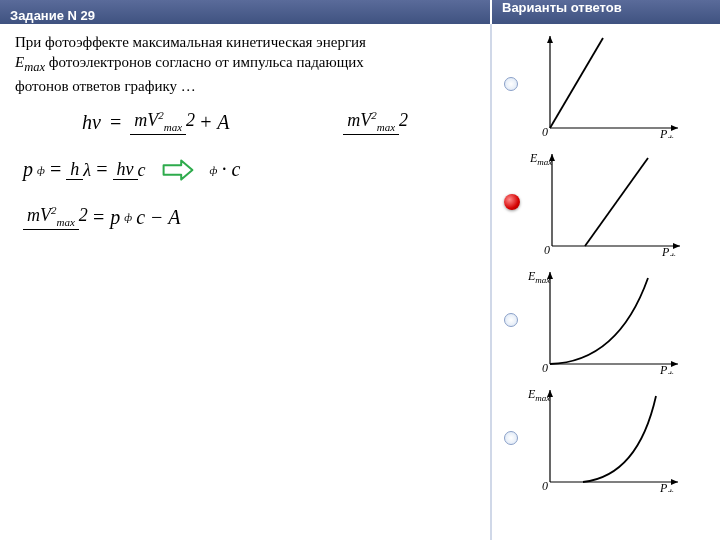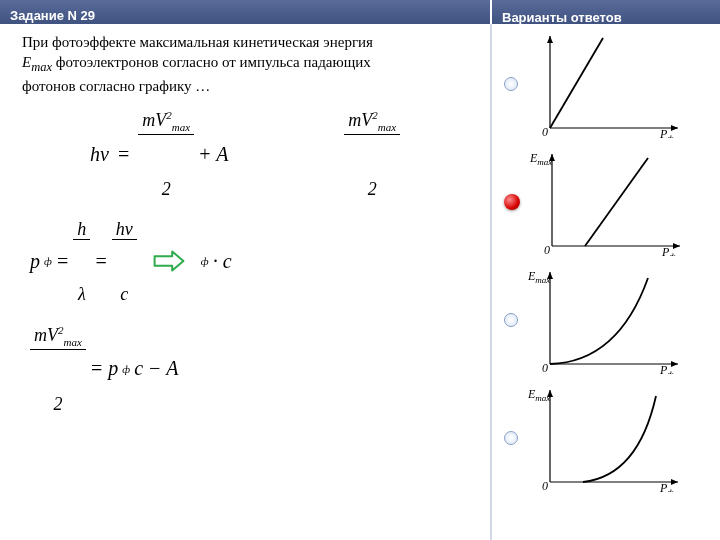--- a/index.html
+++ b/index.html
@@ -24,31 +24,31 @@
     font-weight: bold;
     padding: 8px 10px;
     box-sizing: border-box;
   }
   .header-right {
     flex: 1;
     background: linear-gradient(#5a6b9a, #3f5280);
     color: #fff;
     font-size: 13px;
     font-weight: bold;
-    padding: 10px 10px;
+    padding: 0 10px;
     box-sizing: border-box;
     border-left: 2px solid #fff;
   }
   .content {
     display: flex;
     height: calc(540px - 24px);
   }
   .left-panel {
     flex: 0 0 490px;
-    padding: 8px 22px;
+    padding: 8px 15px;
     box-sizing: border-box;
     position: relative;
   }
   .right-panel {
     flex: 1;
     border-left: 2px solid #d0d8e8;
     padding: 6px 8px 6px 12px;
     box-sizing: border-box;
     display: flex;
     flex-direction: column;
@@ -73,26 +73,24 @@
     font-style: italic;
     font-size: 20px;
   }
   .f1 {
     display: flex;
     align-items: center;
     gap: 4px;
   }
   .frac {
     display: inline-flex;
-    flex-direction: column;
-    align-items: center;
+    align-items: flex-start;
     font-size: 18px;
     vertical-align: middle;
     line-height: 1;
-    gap: 44px;
   }
   .frac .num {
     border-bottom: 1.2px solid #000;
     padding: 0 4px 1px 4px;
   }
   .frac .den {
     padding-top: 1px;
   }
   .sup {
     font-size: 11px;
@@ -143,21 +141,21 @@
 <div class="header">
   <div class="header-left">Задание N 29</div>
   <div class="header-right">Варианты ответов</div>
 </div>
 
 <div class="content">
   <div class="left-panel">
     <div class="question-text">
       <span>При фотоэффекте максимальная кинетическая энергия</span><br>
       <span class="emax">E<sub>max</sub></span><span> фотоэлектронов согласно от импульса падающих</span><br>
-      <span>фотонов согласно графику …</span>
+      <span>фотонов ответов графику …</span>
     </div>
 
     <div class="formula-row" style="justify-content: space-around; padding: 0 10px;">
       <div class="formula f1">
         <span>hν</span>
         <span style="margin:0 4px;">=</span>
         <span class="frac">
           <span class="num"><span>mV</span><span class="sup">2</span><sub class="sub">max</sub></span>
           <span class="den">2</span>
         </span>

